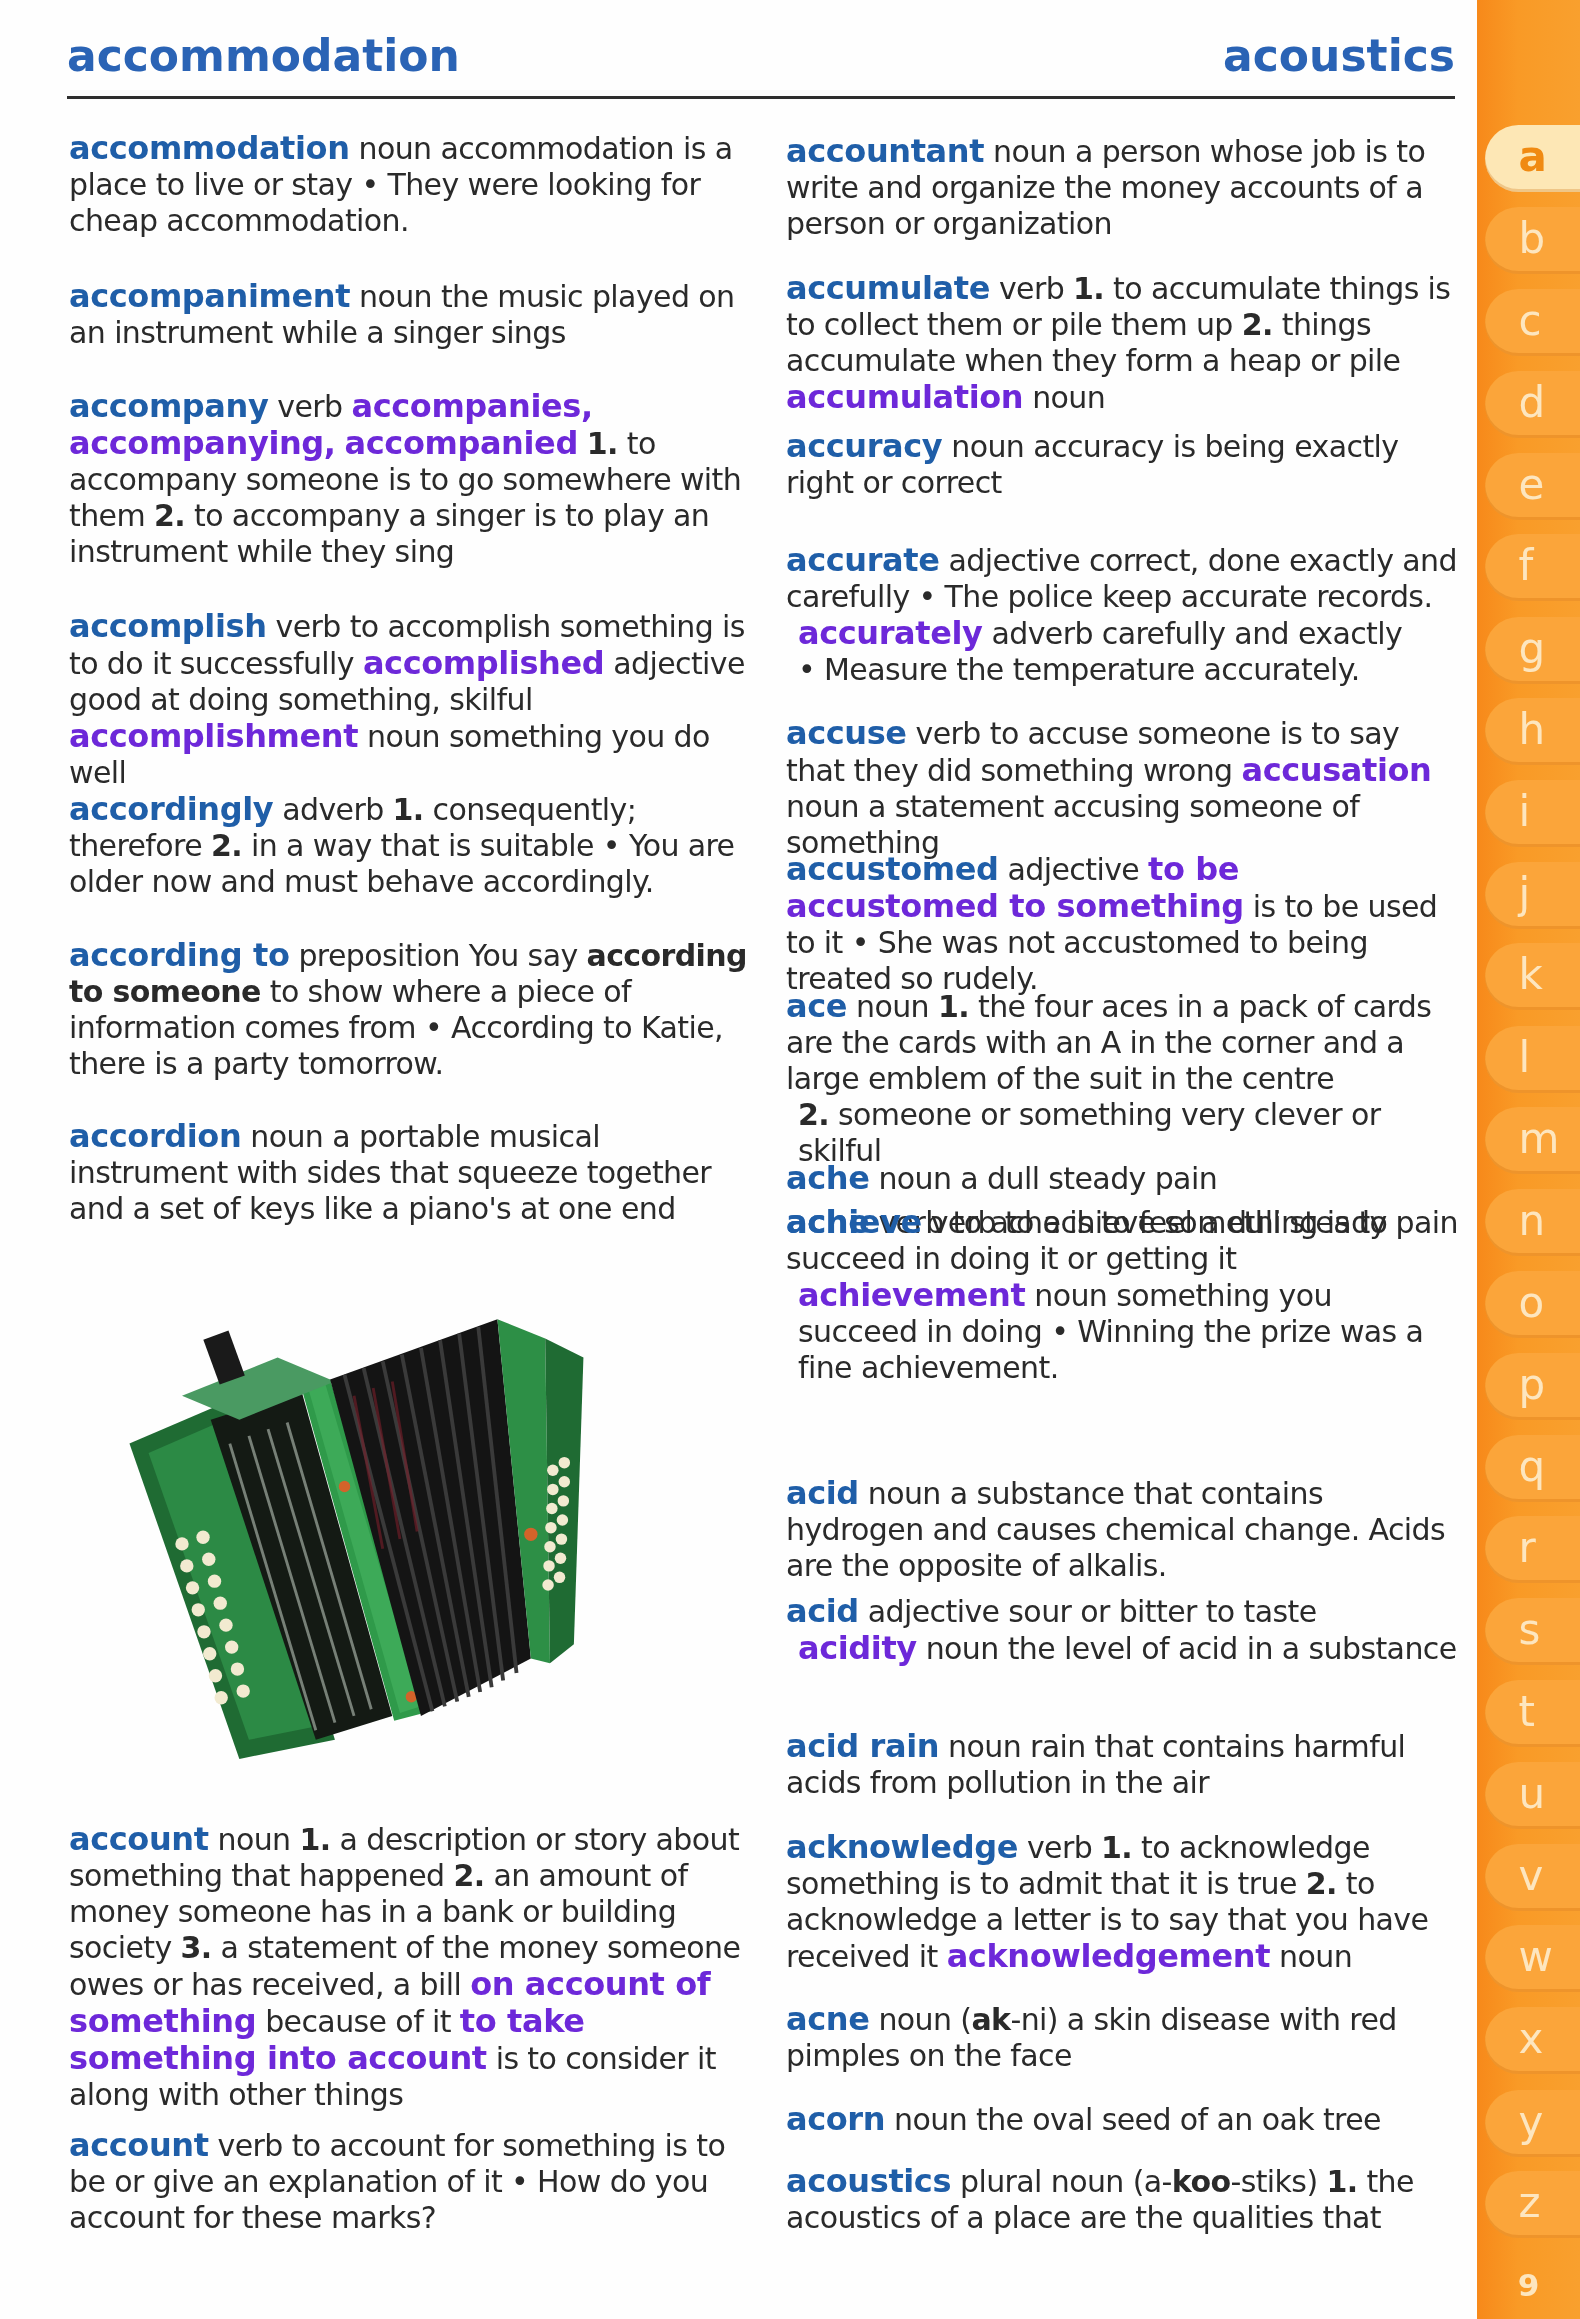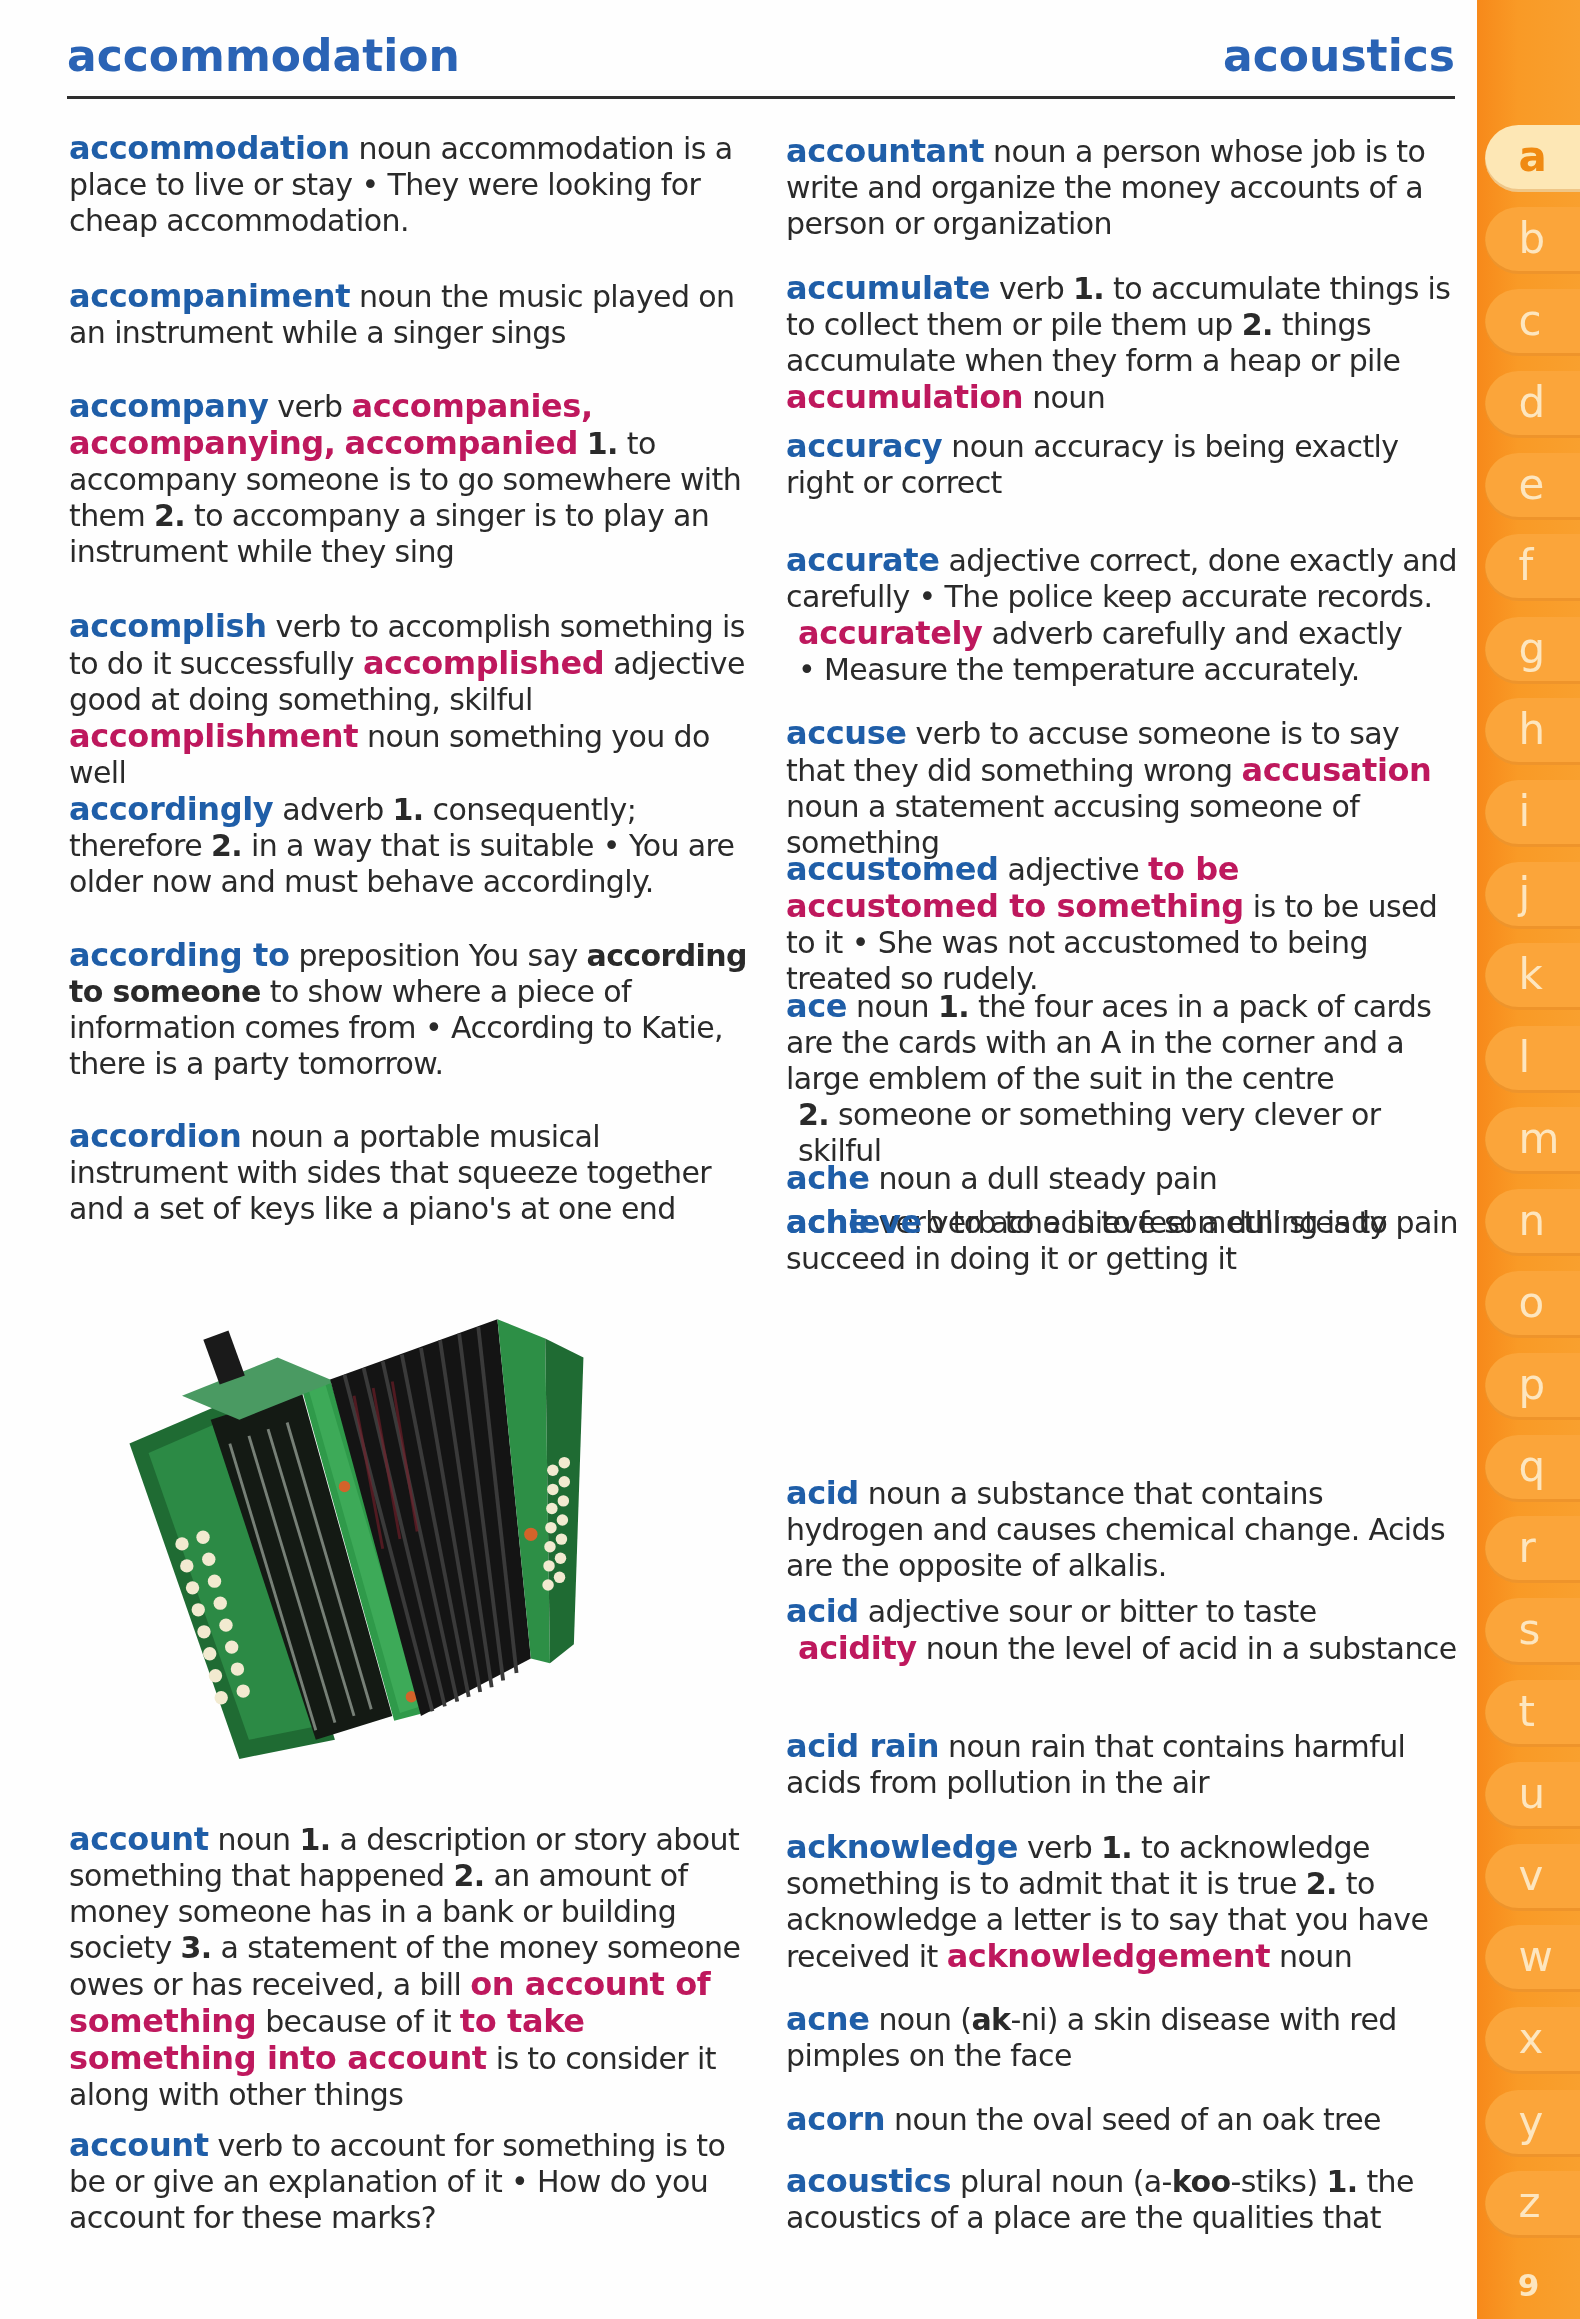--- a/index.html
+++ b/index.html
@@ -13,21 +13,21 @@
   .running-head.right { right: 125px; }
   .head-rule { position: absolute; left: 67px; width: 1388px; top: 96px; height: 2.9px; background: #2e2e2e; }
 
   .col { position: absolute; top: 0; }
   .col.left { left: 69px; width: 679px; }
   .col.right { left: 786px; width: 674px; }
 
   .entry { position: absolute; left: 0; right: 0; font-size: 30px; line-height: 36px; color: #2a2a2a;
            letter-spacing: -0.6px; word-spacing: 0px; }
   .hw { color: #1f5ea8; font-weight: bold; font-size: 32px; letter-spacing: -0.4px; }
-  .hw.faded { color: #be185d; font-weight: bold; }
+  .hw.faded { color: #6d28d9; font-weight: bold; }
   .pos, .ex { }
   .num { font-weight: bold; }
   .bold { font-weight: bold; }
   .blk { display: block; margin-left: 12px; }
 
   .figure { position: absolute; left: 96px; top: 1281px; width: 583px; height: 478px; }
 
   .tabs { position: absolute; left: 1477px; top: 0; width: 103px; height: 2320px;
           background: linear-gradient(90deg, #f7891a 0%, #f99a26 40%, #f9a02e 100%); }
   .tab { position: absolute; left: 7.6px; width: 124px; height: 67px; border-radius: 34px 0 0 34px;
@@ -296,20 +296,27 @@
     <div class="entry" style="top:1204px">
       <span class="hw">ache</span>
       <span class="pos">verb</span>
       <span>to ache is to feel a dull steady pain</span>
     </div>
 
     <div class="entry" style="top:1204px">
       <span class="hw">achieve</span>
       <span class="pos">verb</span>
       <span>to achieve something is to succeed in doing it or getting it</span>
+      <span class="blk">
+        <span class="hw faded">achievement</span>
+        <span class="pos">noun</span>
+        <span>something you succeed in doing</span>
+        <span>•</span>
+        <span class="ex">Winning the prize was a fine achievement.</span>
+      </span>
     </div>
 
     <div class="entry" style="top:1475px">
       <span class="hw">acid</span>
       <span class="pos">noun</span>
       <span>a substance that contains hydrogen and causes chemical change. Acids are the opposite of alkalis.</span>
     </div>
 
     <div class="entry" style="top:1593px">
       <span class="hw">acid</span>

